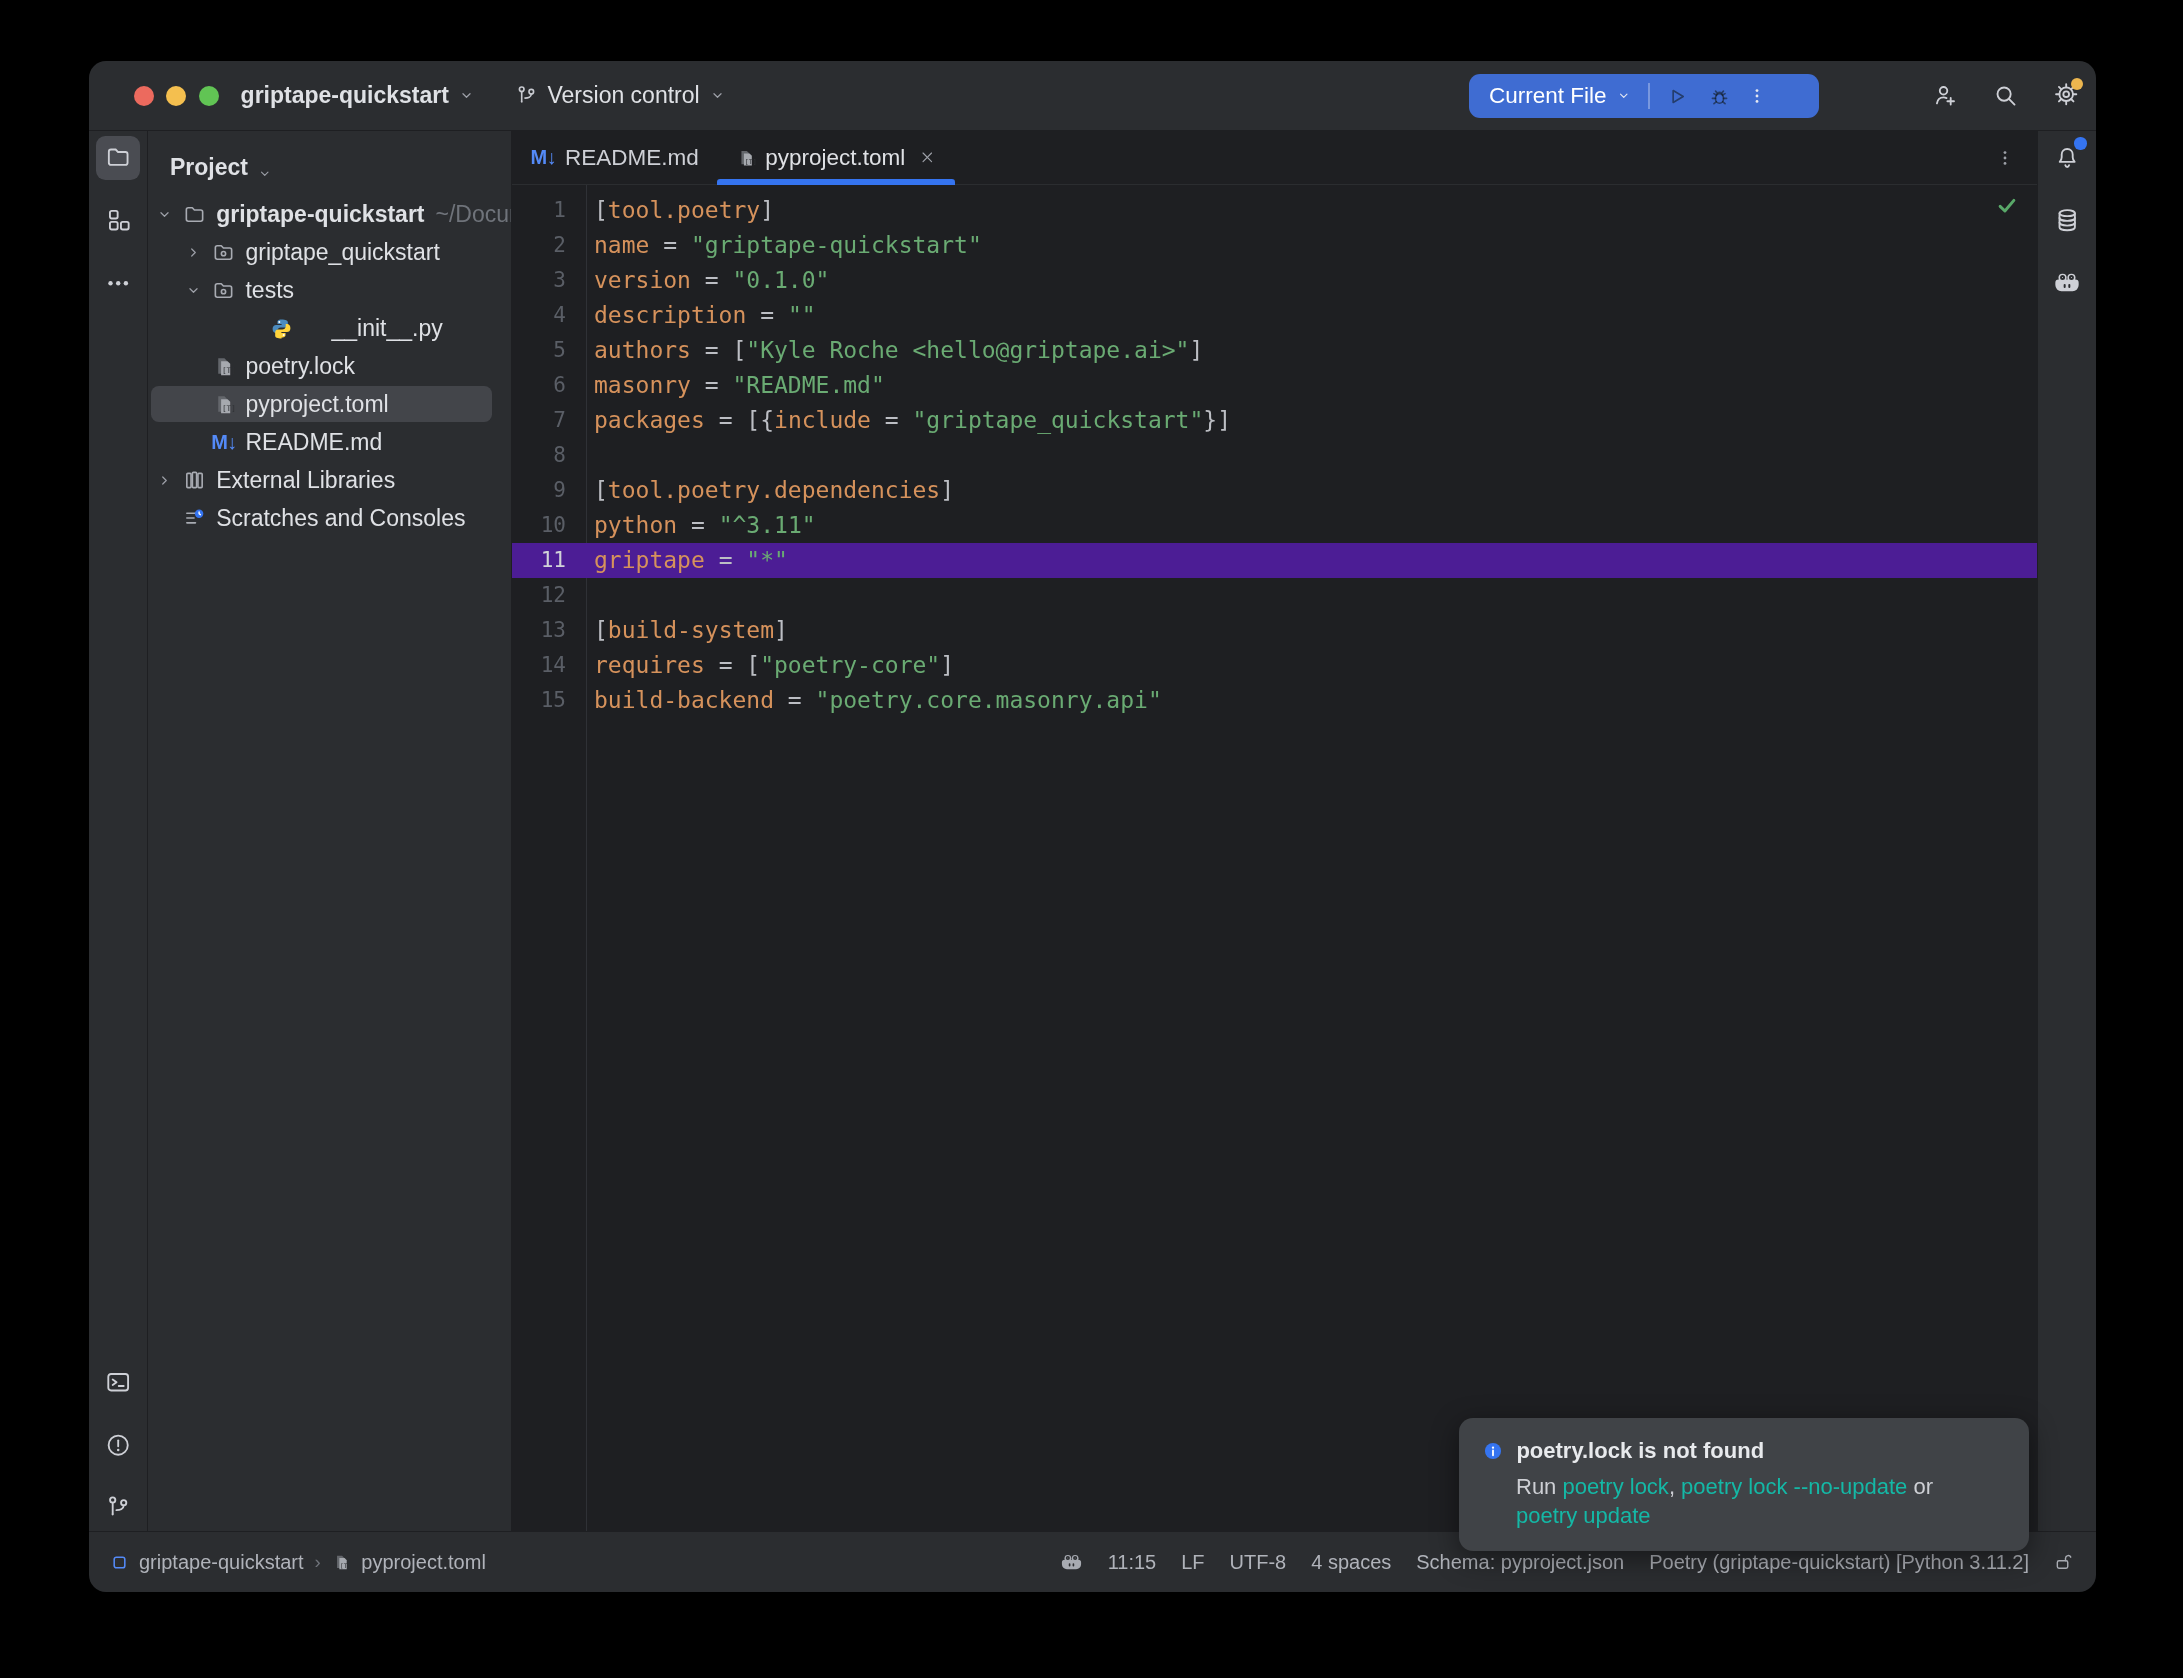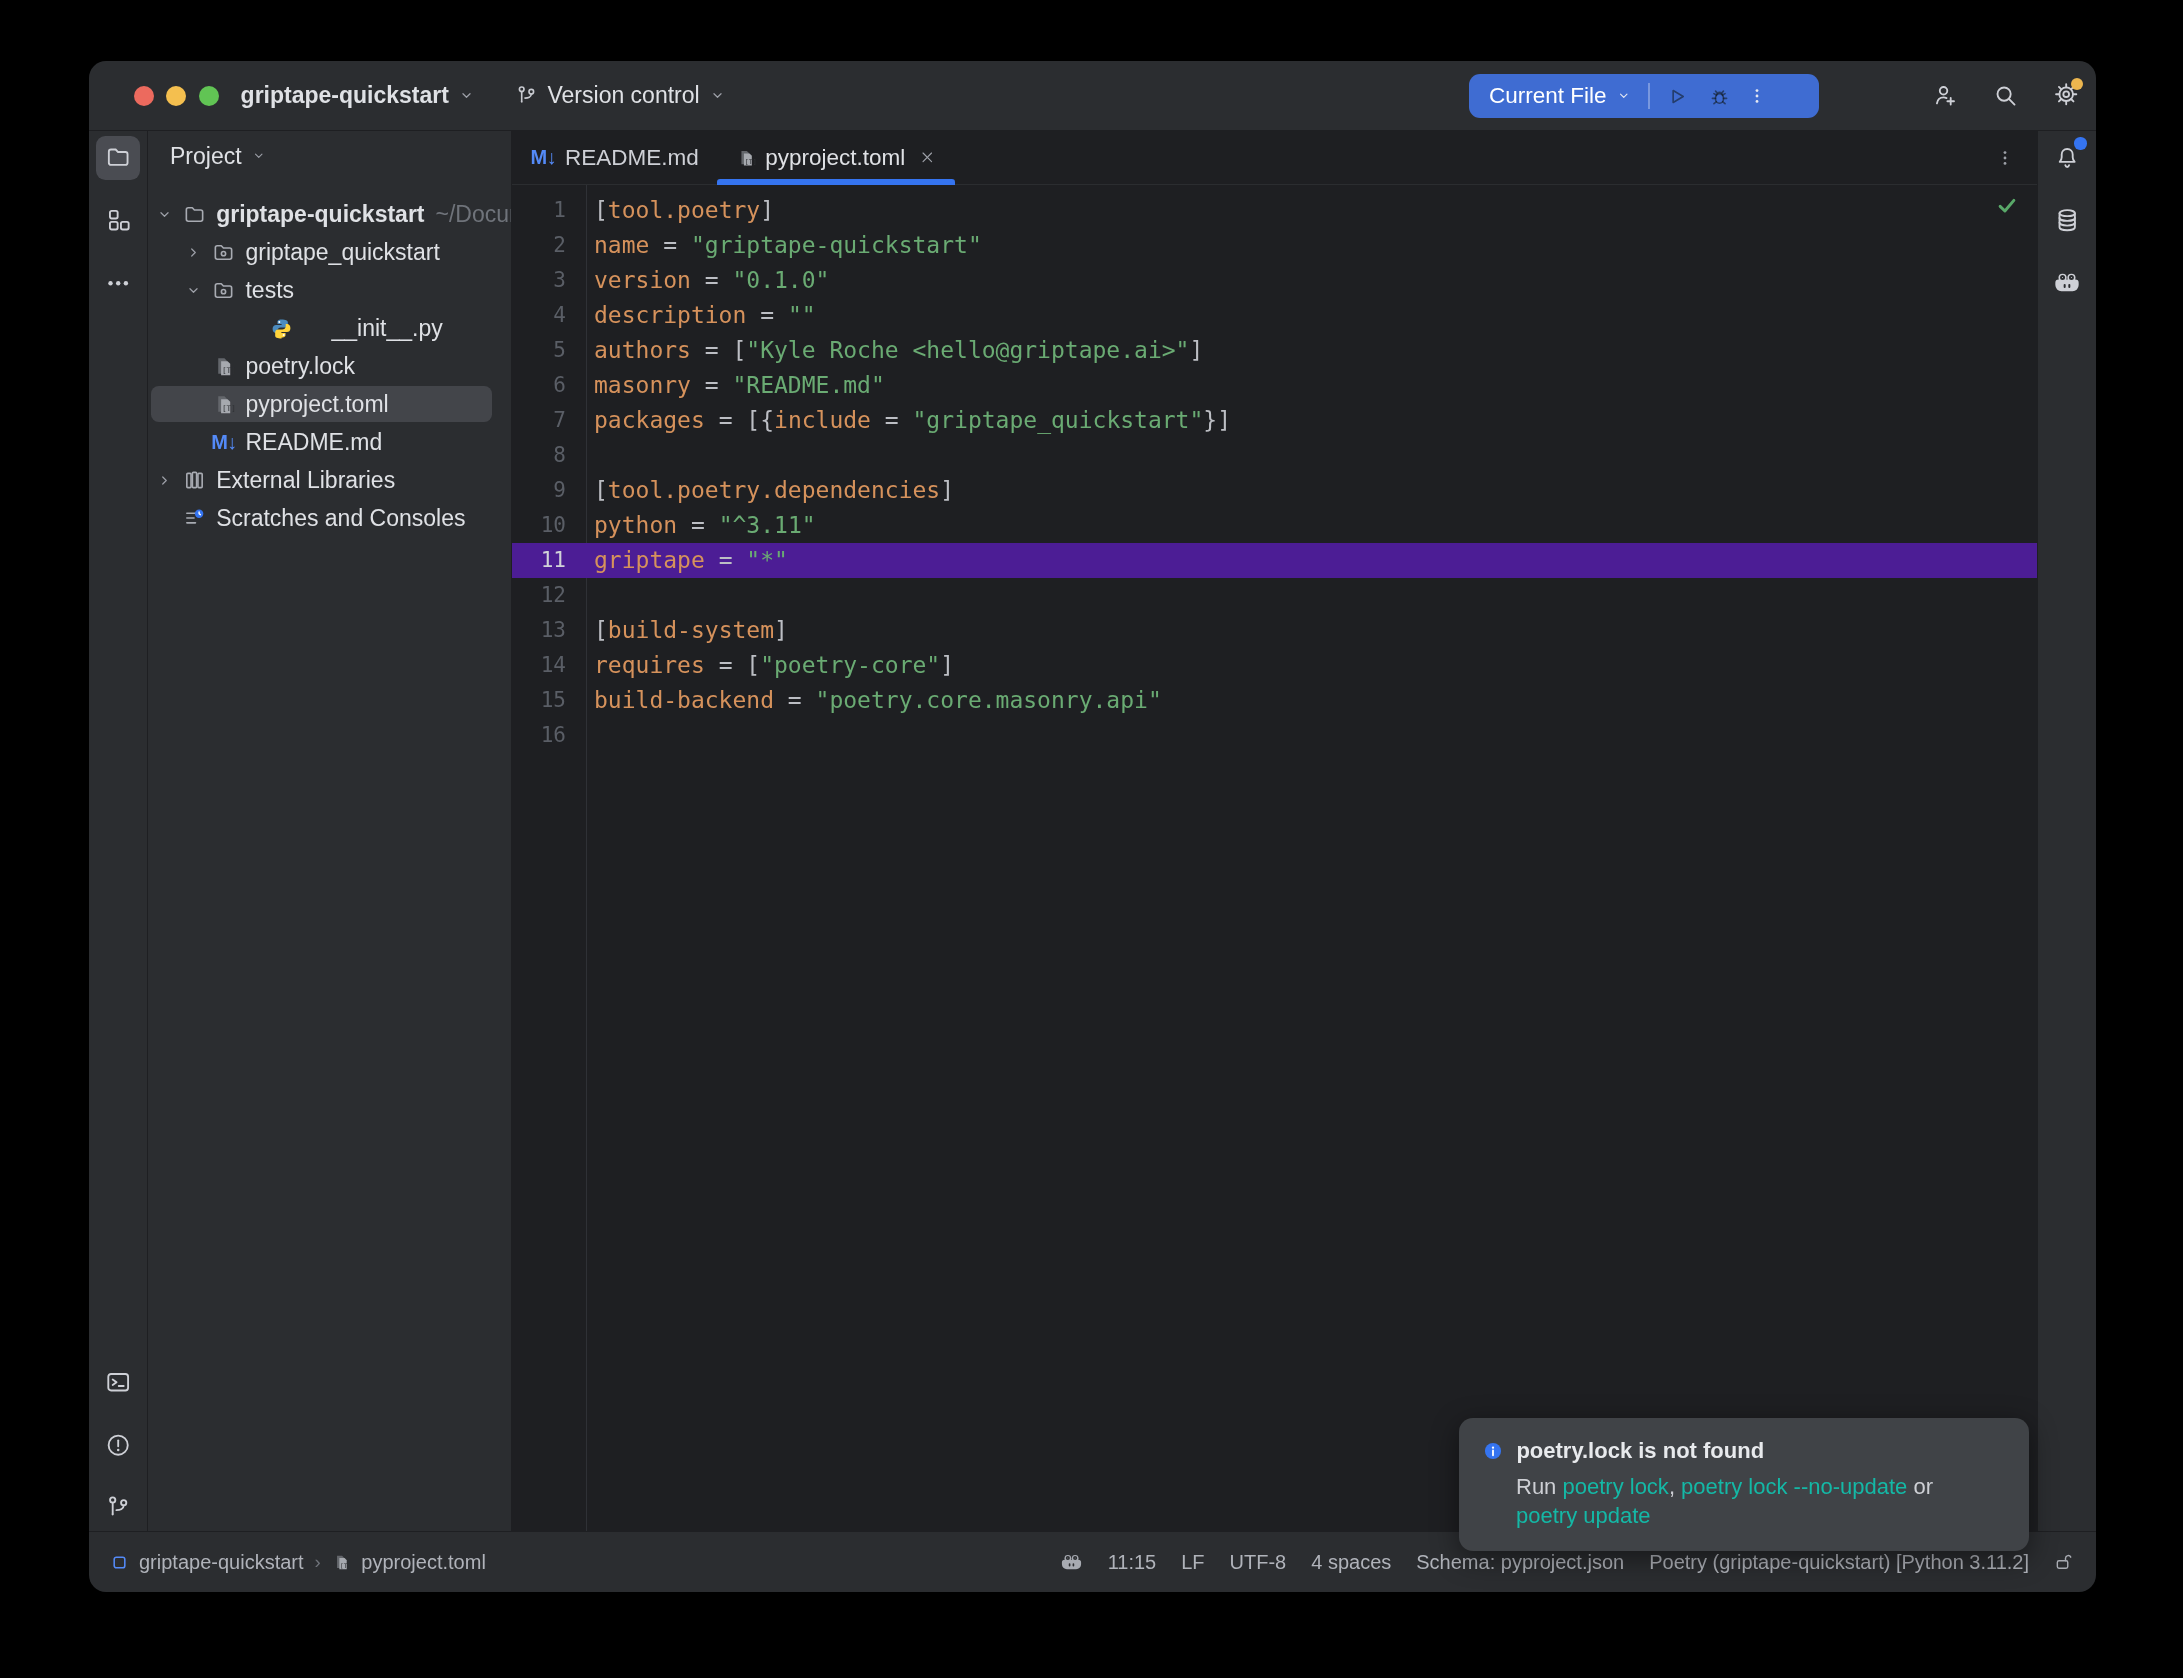--- a/index.html
+++ b/index.html
@@ -40,22 +40,22 @@
   .stripe.right { border-left:0.8px solid #1E1F22; padding-top:4.7px; }
   .tool-btn { width:44px; height:44px; border-radius:9.3px; display:flex; align-items:center;
               justify-content:center; color:#CED0D6; margin-bottom:18.6px; position:relative; }
   .tool-btn.active { background:#4A4C52; }
   .spacer-v { margin-top:auto; }
   .bell-wrap .badge-dot { right:2.3px; top:1.6px; background:#3574F0; }
 
   
   .panel { width:364px; flex:none; border-right:0.8px solid #1E1F22; display:flex;
            flex-direction:column; overflow:hidden; }
-  .panel-header { height:50px; flex:none; display:flex; align-items:center; gap:9.3px;
-                  padding-left:22px; font-size:23px; font-weight:400; }
+  .panel-header { height:50px; flex:none; display:flex; align-items:flex-end; gap:9.3px;
+                  padding-left:22px; font-size:23px; font-weight:700; }
   .tree { padding-top:14px; font-size:23px; }
   .row { height:38px; display:flex; align-items:center; padding-left:4.7px;
          position:relative; white-space:nowrap; overflow:hidden; }
   .row > * { position:relative; z-index:1; }
   .row.selected::before { content:""; position:absolute; left:3.1px; right:19.4px; top:0.8px;
                           bottom:0.8px; background:#43454A; border-radius:7.8px; z-index:0; }
   .row .chev { width:23px; flex:none; display:flex; justify-content:center; color:#9DA0A8; }
   .row .ticon { width:25px; height:25px; margin-left:6.2px; flex:none; display:flex;
                 align-items:center; justify-content:center; color:#A8ABB2; }
   .row .lbl { margin-left:9.3px; }
@@ -478,24 +478,20 @@
             <span class="txt"><span class="tk-p">[</span><span class="tk-k">build-system</span><span class="tk-p">]</span></span>
           </div>
           <div class="cl">
             <span class="num">14</span>
             <span class="txt"><span class="tk-k">requires</span><span class="tk-p"> = [</span><span class="tk-s">"poetry-core"</span><span class="tk-p">]</span></span>
           </div>
           <div class="cl">
             <span class="num">15</span>
             <span class="txt"><span class="tk-k">build-backend</span><span class="tk-p"> = </span><span class="tk-s">"poetry.core.masonry.api"</span></span>
           </div>
-          <div class="cl">
-            <span class="num">16</span>
-            <span class="txt"></span>
-          </div>
         </div>
     </div>
 
     <div class="stripe right">
       <div class="tool-btn bell-wrap">
         <span class="i34" data-icon="bell">
             <svg viewBox="0 0 24 24" fill="none" stroke="currentColor" stroke-width="1.7" stroke-linecap="round" stroke-linejoin="round">
               <path d="M12 4.5c-3 0-5 2.2-5 5v2.6c0 1.7-.6 2.9-1.8 4.1h13.6C17.6 15 17 13.8 17 12.1V9.5c0-2.8-2-5-5-5z"></path>
               <path d="M10.3 19.3c.3 1 1 1.6 1.7 1.6s1.4-.6 1.7-1.6"></path>
             </svg>

